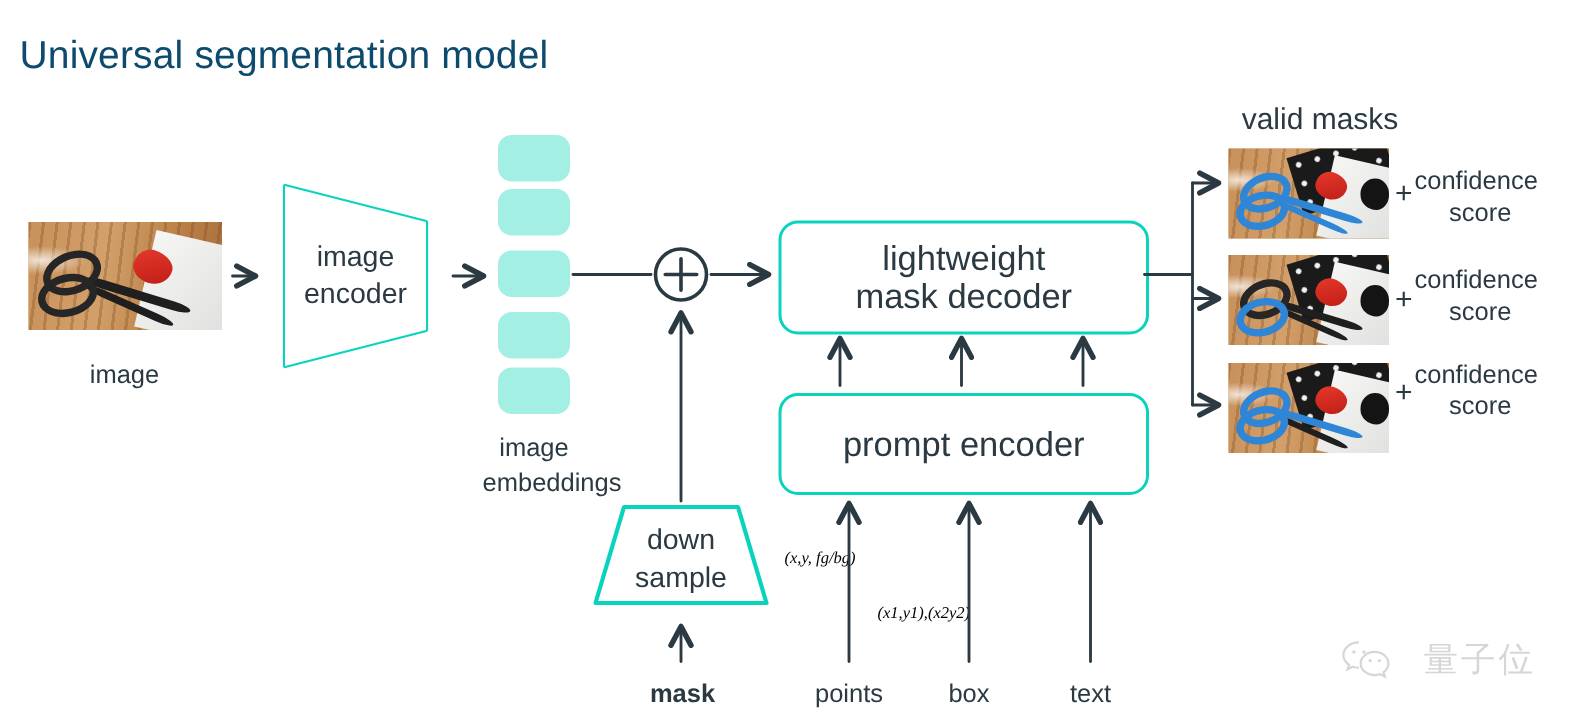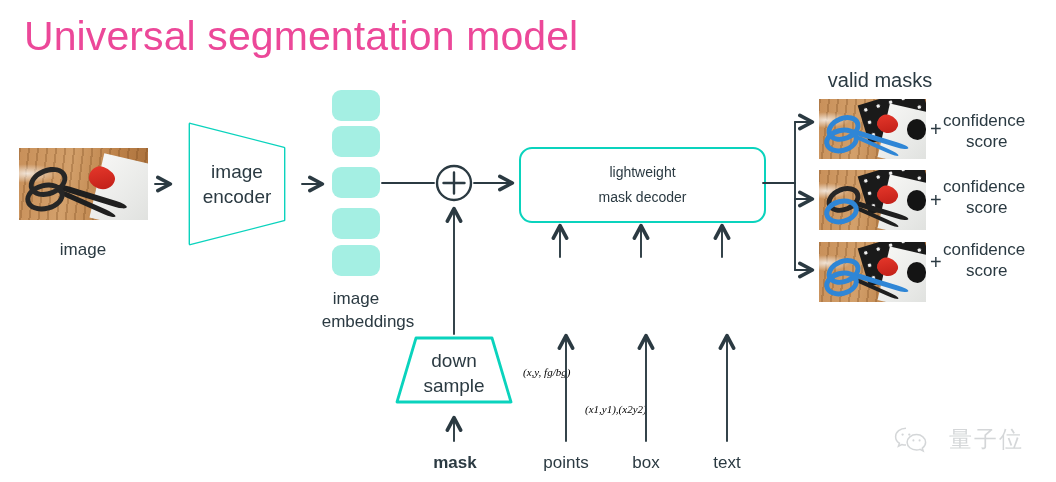--- a/index.html
+++ b/index.html
@@ -6,23 +6,23 @@
   body{
     width:1056px;height:482px;position:relative;overflow:hidden;
     font-family:"Liberation Sans","DejaVu Sans",sans-serif;
     color:#263238;
   }
   .canvas{position:absolute;inset:0;}
   svg.wires{position:absolute;left:0;top:0;width:1056px;height:482px;pointer-events:none;}
 
   
   .title{
-    position:absolute;left:24px;top:14px;
-    font-size:41px;line-height:44px;font-weight:400;
-    color:#ec4899;letter-spacing:.1px;white-space:nowrap;
+    position:absolute;left:13px;top:14px;
+    font-size:26px;line-height:44px;font-weight:400;
+    color:#0c4a6e;letter-spacing:.1px;white-space:nowrap;
   }
 
   
   .lbl{position:absolute;font-size:17px;line-height:21px;color:#2b3a42;white-space:nowrap;}
   .lbl.c{transform:translateX(-50%);text-align:center;}
   .ital{font-family:"Liberation Serif","DejaVu Serif",serif;font-style:italic;font-size:11px;color:#000000;}
 
   
   .photo{position:absolute;overflow:hidden;background:#b98a50;}
   .photo .wood{
@@ -86,21 +86,21 @@
     background:radial-gradient(ellipse at 30% 50%, rgba(255,255,255,.75), rgba(255,255,255,0) 70%);
   }
 
   
   .emb{position:absolute;width:48px;height:31px;border-radius:9px;background:#a4efe3;}
 
   
   .rbox{
     position:absolute;border:2.6px solid #0ad3bd;border-radius:13px;background:#fff;
     display:flex;align-items:center;justify-content:center;text-align:center;
-    font-size:14px;line-height:25px;color:#2b3a42;
+    font-size:23px;line-height:25px;color:#2b3a42;
   }
   .trap{position:absolute;}
   .trap .txt{
     position:absolute;inset:0;display:flex;align-items:center;justify-content:center;
     text-align:center;font-size:19px;line-height:25px;color:#2b3a42;
   }
 
   
   .wm{position:absolute;left:893px;top:424px;display:flex;align-items:center;gap:20px;opacity:.42;}
   .wm .cn{font-size:23px;color:#9aa0a4;letter-spacing:2px;font-family:"DejaVu Sans",sans-serif;}
@@ -154,20 +154,23 @@
     </svg>
   </div>
 
   <div class="rbox" style="left:519px;top:147px;width:243px;height:72px;">
     <span>
       <span>lightweight</span><br>
       <span>mask decoder</span>
     </span>
   </div>
 
+  <div class="rbox" style="left:519px;top:262px;width:243px;height:64px;">
+    <span>prompt encoder</span>
+  </div>
 
   <div class="trap" style="left:390px;top:334px;width:128px;height:78px;">
     <svg width="128" height="78" viewBox="0 0 128 78">
       <path d="M26 4 L102 4 L121 68 L7 68 Z" fill="#ffffff" stroke="#0ad3bd" stroke-width="2.8" stroke-linejoin="round"></path>
     </svg>
     <div class="txt">
       <span>
         <span>down</span><br>
         <span>sample</span>
       </span>

